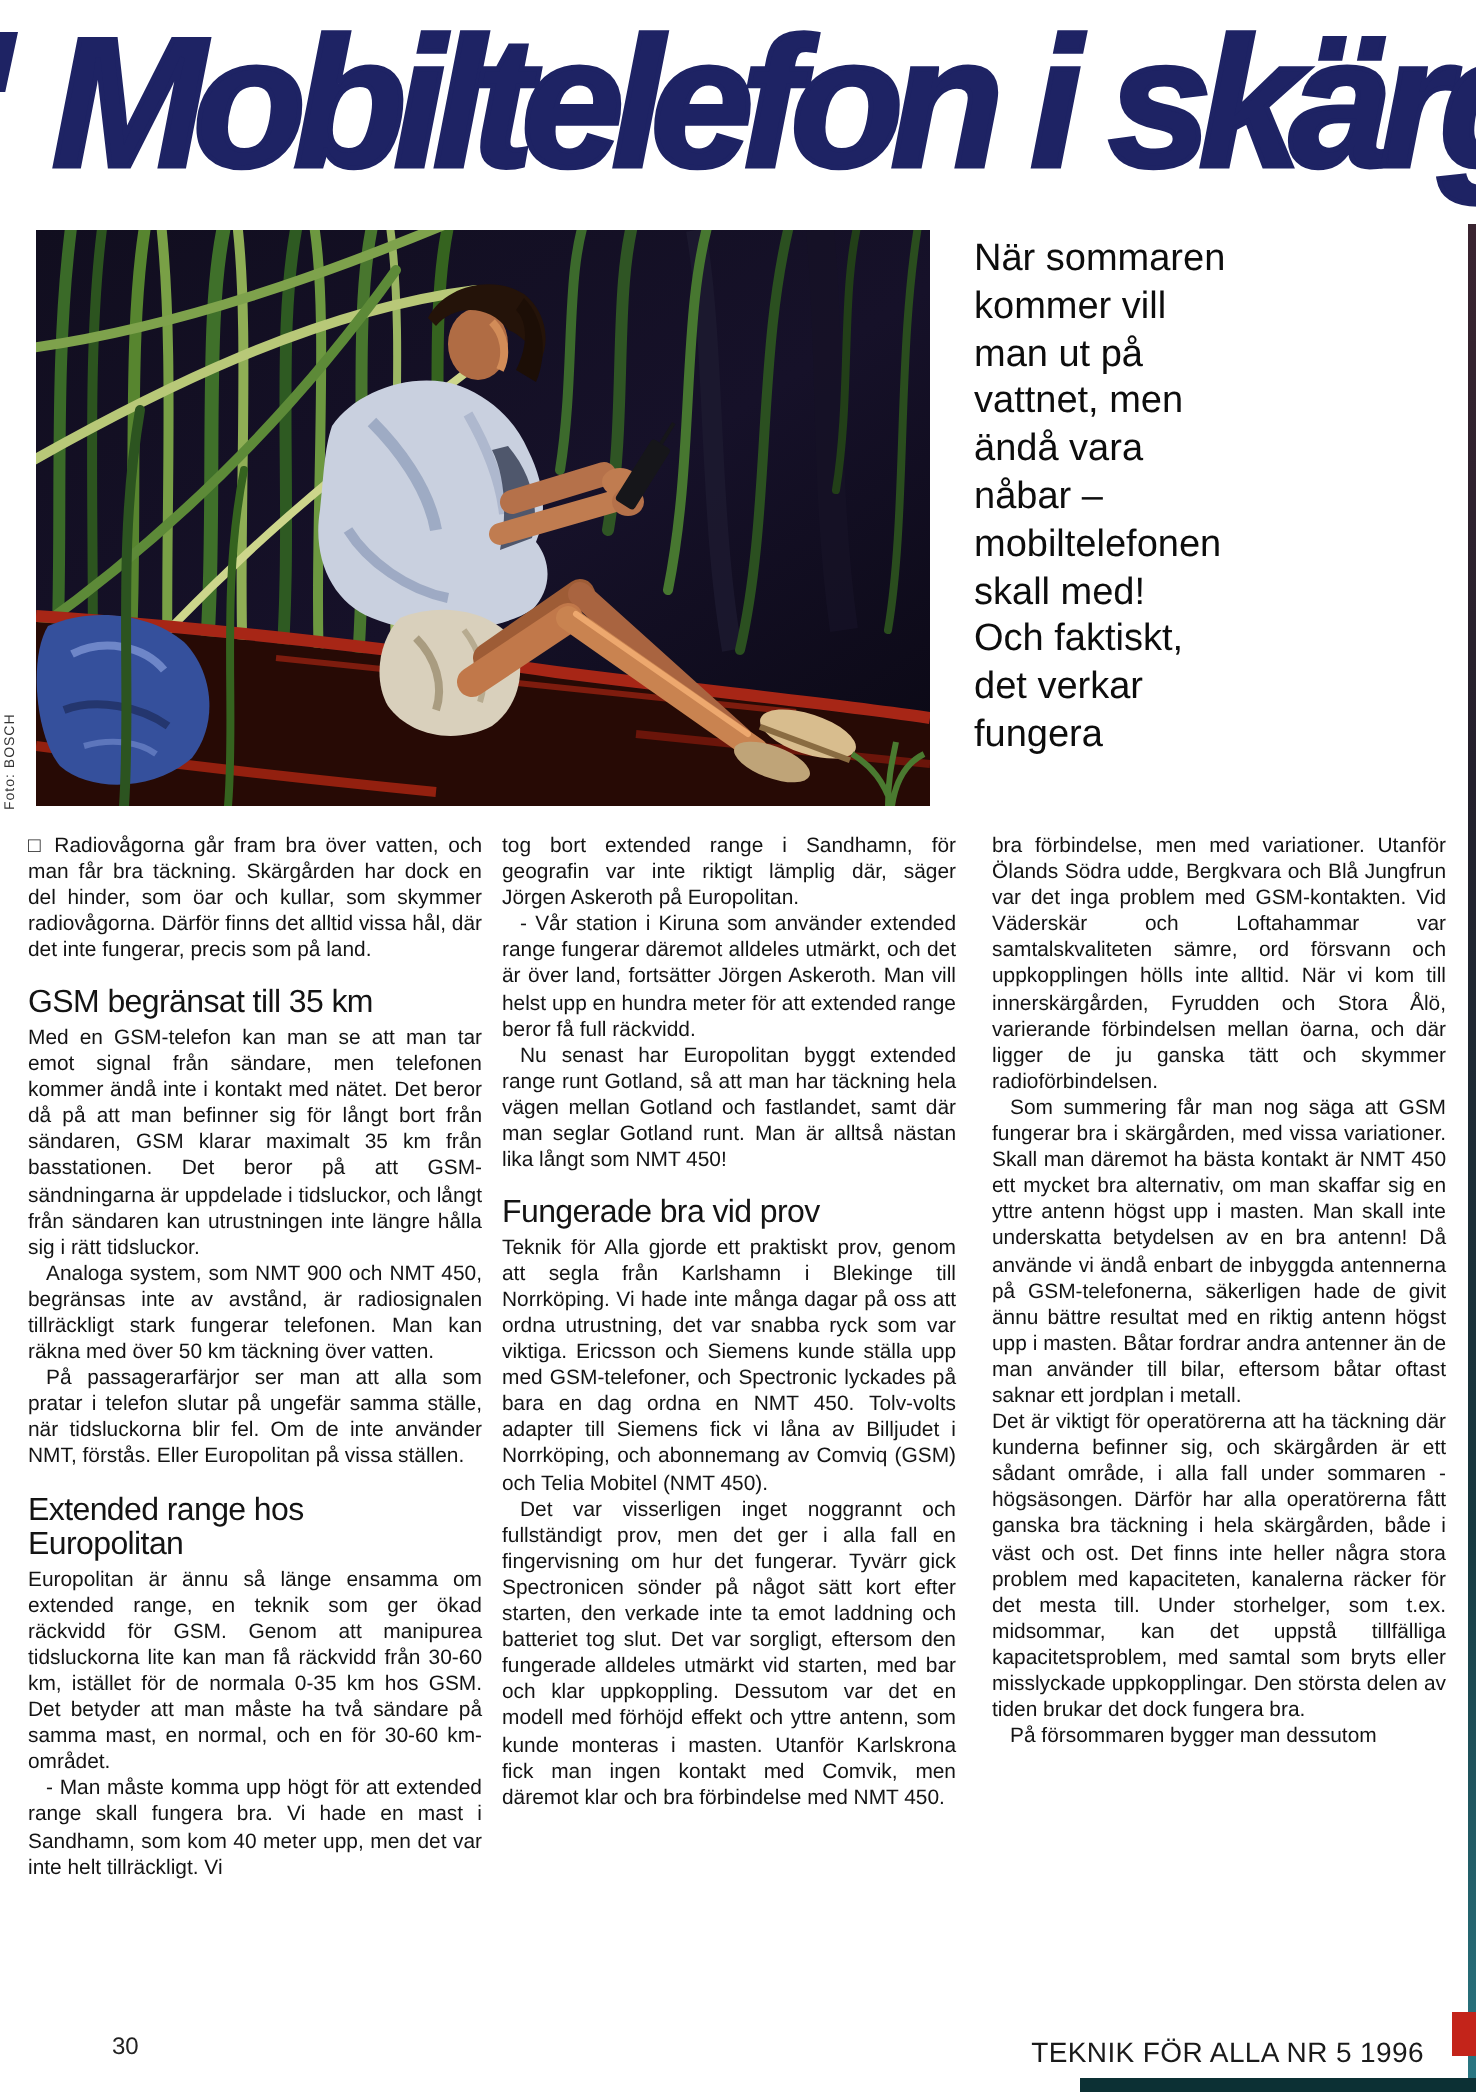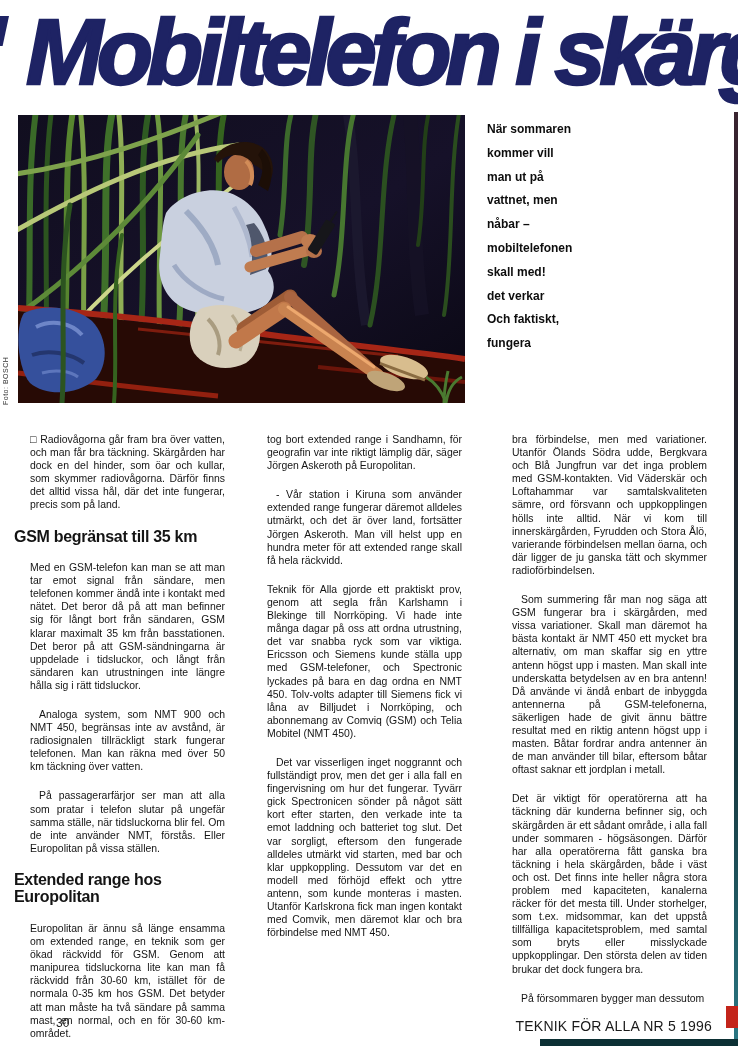--- a/index.html
+++ b/index.html
@@ -14,29 +14,29 @@
             letter-spacing:-6px;-webkit-text-stroke:2.5px currentColor;}
 
   .photo{position:absolute;left:18px;top:115px;width:447px;height:288px;background:#0e0c18;}
   .photo svg{display:block;width:100%;height:100%;}
 
   .photo-credit{position:absolute;left:2px;top:330px;height:75px;
                 writing-mode:vertical-rl;transform:rotate(180deg);
                 font-size:7px;color:#333;letter-spacing:.5px;}
 
   .intro{position:absolute;left:487px;top:118px;width:250px;
-         font-size:12px;font-weight:bold;line-height:23.8px;color:#0d0d0d;}
+         font-size:19px;font-weight:normal;line-height:23.8px;color:#0d0d0d;}
   .intro-line{display:block;}
 
   .col{position:absolute;top:417px;width:227px;font-size:10.45px;line-height:13.1px;
        text-align:justify;color:#141414;}
   .col-1{left:14px;} .col-2{left:251px;} .col-3{left:496px;}
-  .col p{margin:16px;}
+  .col p{margin:0;}
   .col p.ind{text-indent:9px;}
-  .col h2{margin:11px 0 2px;font-size:16px;line-height:17.5px;font-weight:bold;
+  .col h2{margin:11px 0 2px;font-size:16px;line-height:17.5px;font-weight:normal;
           letter-spacing:-0.3px;text-align:left;}
   .col h2 .hl{display:block;}
 
   .footer-page-number{position:absolute;left:14px;top:1016px;font-size:12px;color:#222;margin-left:42px;}
   .footer-right{position:absolute;right:26px;top:1018px;font-size:14px;
                 letter-spacing:.2px;color:#1a1a1a;}
 
   .edge-strip{position:absolute;left:734px;top:112px;width:4px;height:934px;
               background:linear-gradient(180deg,#3a2430 0%,#23202c 30%,#17383f 70%,#2a7884 100%);}
   .red-block{position:absolute;left:726px;top:1006px;width:12px;height:22px;}
@@ -169,45 +169,48 @@
     </svg>
   </div>
 
   <div class="photo-credit">Foto: BOSCH</div>
 
   <div class="intro">
     <span class="intro-line">När sommaren</span>
     <span class="intro-line">kommer vill</span>
     <span class="intro-line">man ut på</span>
     <span class="intro-line">vattnet, men</span>
+    <span class="intro-line">ändå vara</span>
     <span class="intro-line">nåbar –</span>
     <span class="intro-line">mobiltelefonen</span>
     <span class="intro-line">skall med!</span>
+    <span class="intro-line">Och faktiskt,</span>
     <span class="intro-line">det verkar</span>
-    <span class="intro-line">Och faktiskt,</span>
     <span class="intro-line">fungera</span>
   </div>
 
   <div class="col col-1">
     <p>□ Radiovågorna går fram bra över vatten, och man får bra täckning. Skärgården har dock en del hinder, som öar och kullar, som skymmer radiovågorna. Därför finns det alltid vissa hål, där det inte fungerar, precis som på land.</p>
     <h2>GSM begränsat till 35 km</h2>
     <p>Med en GSM-telefon kan man se att man tar emot signal från sändare, men telefonen kommer ändå inte i kontakt med nätet. Det beror då på att man befinner sig för långt bort från sändaren, GSM klarar maximalt 35 km från basstationen. Det beror på att GSM-sändningarna är uppdelade i tidsluckor, och långt från sändaren kan utrustningen inte längre hålla sig i rätt tidsluckor.</p>
     <p class="ind">Analoga system, som NMT 900 och NMT 450, begränsas inte av avstånd, är radiosignalen tillräckligt stark fungerar telefonen. Man kan räkna med över 50 km täckning över vatten.</p>
     <p class="ind">På passagerarfärjor ser man att alla som pratar i telefon slutar på ungefär samma ställe, när tidsluckorna blir fel. Om de inte använder NMT, förstås. Eller Europolitan på vissa ställen.</p>
     <h2>
       <span class="hl">Extended range hos</span>
       <span class="hl">Europolitan</span>
     </h2>
     <p>Europolitan är ännu så länge ensamma om extended range, en teknik som ger ökad räckvidd för GSM. Genom att manipurea tidsluckorna lite kan man få räckvidd från 30-60 km, istället för de normala 0-35 km hos GSM. Det betyder att man måste ha två sändare på samma mast, en normal, och en för 30-60 km-området.</p>
     <p class="ind">- Man måste komma upp högt för att extended range skall fungera bra. Vi hade en mast i Sandhamn, som kom 40 meter upp, men det var inte helt tillräckligt. Vi</p>
   </div>
 
   <div class="col col-2">
     <p>tog bort extended range i Sandhamn, för geografin var inte riktigt lämplig där, säger Jörgen Askeroth på Europolitan.</p>
-    <p class="ind">- Vår station i Kiruna som använder extended range fungerar däremot alldeles utmärkt, och det är över land, fortsätter Jörgen Askeroth. Man vill helst upp en hundra meter för att extended range skall få hela räckvidd.</p>
+    <p class="ind">- Vår station i Kiruna som använder extended range fungerar däremot alldeles utmärkt, och det är över land, fortsätter Jörgen Askeroth. Man vill helst upp en hundra meter för att extended range beror få full räckvidd.</p>
+    <p class="ind">Nu senast har Europolitan byggt extended range runt Gotland, så att man har täckning hela vägen mellan Gotland och fastlandet, samt där man seglar Gotland runt. Man är alltså nästan lika långt som NMT 450!</p>
+    <h2>Fungerade bra vid prov</h2>
     <p>Teknik för Alla gjorde ett praktiskt prov, genom att segla från Karlshamn i Blekinge till Norrköping. Vi hade inte många dagar på oss att ordna utrustning, det var snabba ryck som var viktiga. Ericsson och Siemens kunde ställa upp med GSM-telefoner, och Spectronic lyckades på bara en dag ordna en NMT 450. Tolv-volts adapter till Siemens fick vi låna av Billjudet i Norrköping, och abonnemang av Comviq (GSM) och Telia Mobitel (NMT 450).</p>
     <p class="ind">Det var visserligen inget noggrannt och fullständigt prov, men det ger i alla fall en fingervisning om hur det fungerar. Tyvärr gick Spectronicen sönder på något sätt kort efter starten, den verkade inte ta emot laddning och batteriet tog slut. Det var sorgligt, eftersom den fungerade alldeles utmärkt vid starten, med bar och klar uppkoppling. Dessutom var det en modell med förhöjd effekt och yttre antenn, som kunde monteras i masten. Utanför Karlskrona fick man ingen kontakt med Comvik, men däremot klar och bra förbindelse med NMT 450.</p>
   </div>
 
   <div class="col col-3">
     <p>bra förbindelse, men med variationer. Utanför Ölands Södra udde, Bergkvara och Blå Jungfrun var det inga problem med GSM-kontakten. Vid Väderskär och Loftahammar var samtalskvaliteten sämre, ord försvann och uppkopplingen hölls inte alltid. När vi kom till innerskärgården, Fyrudden och Stora Ålö, varierande förbindelsen mellan öarna, och där ligger de ju ganska tätt och skymmer radioförbindelsen.</p>
     <p class="ind">Som summering får man nog säga att GSM fungerar bra i skärgården, med vissa variationer. Skall man däremot ha bästa kontakt är NMT 450 ett mycket bra alternativ, om man skaffar sig en yttre antenn högst upp i masten. Man skall inte underskatta betydelsen av en bra antenn! Då använde vi ändå enbart de inbyggda antennerna på GSM-telefonerna, säkerligen hade de givit ännu bättre resultat med en riktig antenn högst upp i masten. Båtar fordrar andra antenner än de man använder till bilar, eftersom båtar oftast saknar ett jordplan i metall.</p>
     <p>Det är viktigt för operatörerna att ha täckning där kunderna befinner sig, och skärgården är ett sådant område, i alla fall under sommaren - högsäsongen. Därför har alla operatörerna fått ganska bra täckning i hela skärgården, både i väst och ost. Det finns inte heller några stora problem med kapaciteten, kanalerna räcker för det mesta till. Under storhelger, som t.ex. midsommar, kan det uppstå tillfälliga kapacitetsproblem, med samtal som bryts eller misslyckade uppkopplingar. Den största delen av tiden brukar det dock fungera bra.</p>
     <p class="ind">På försommaren bygger man dessutom</p>
   </div>

